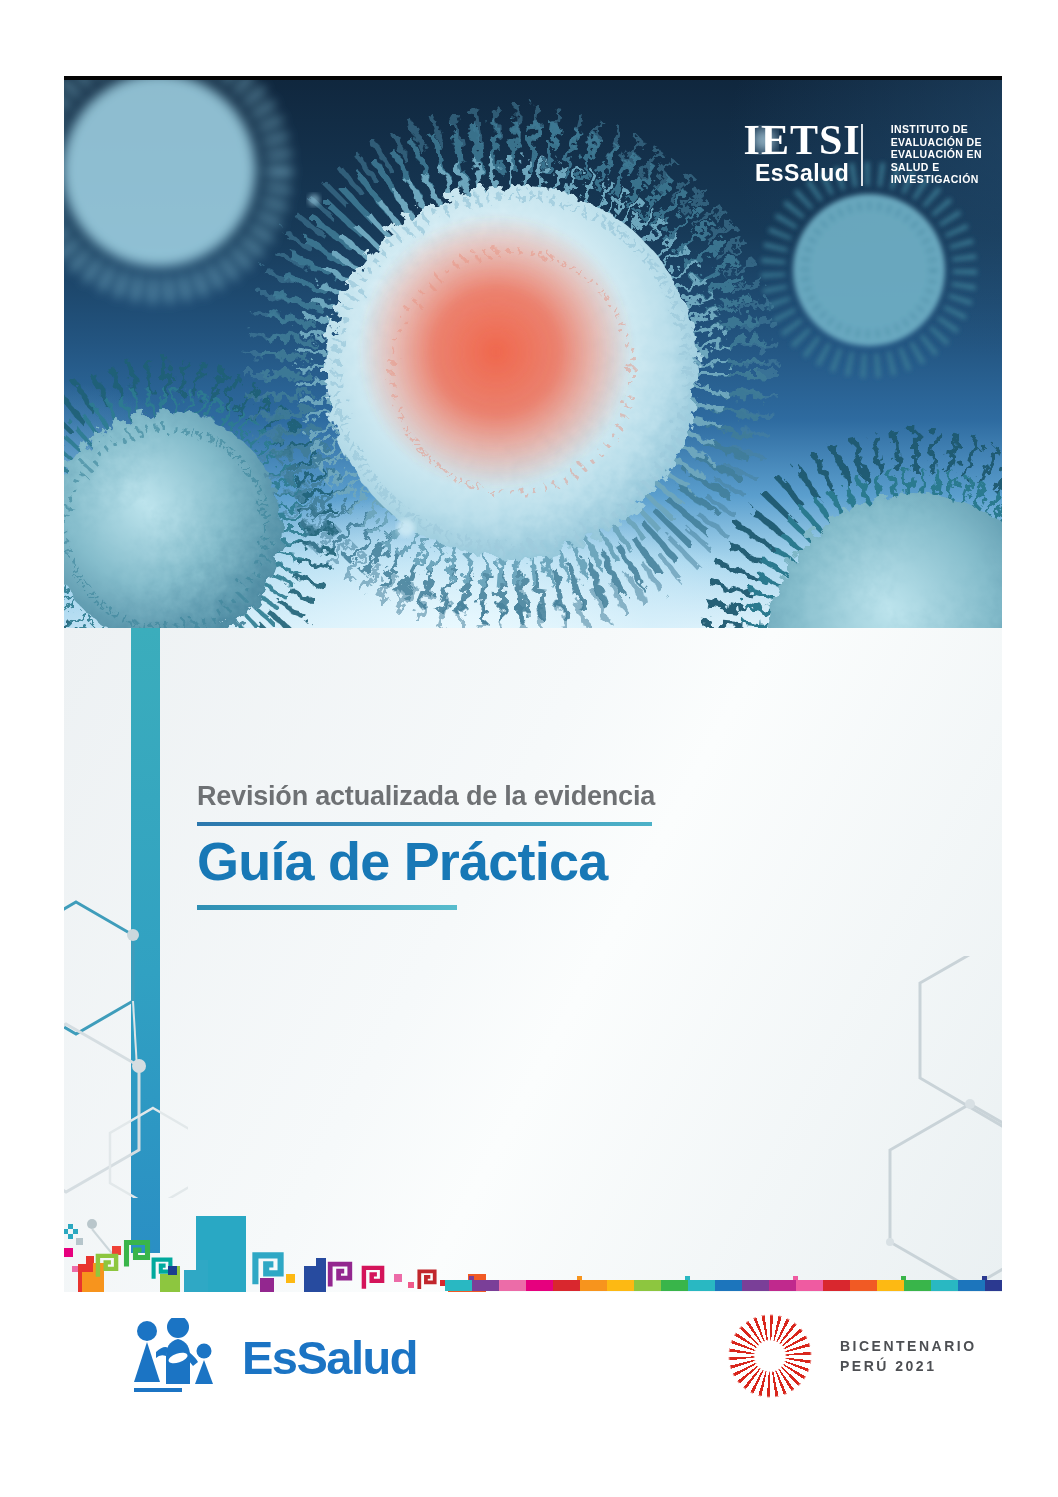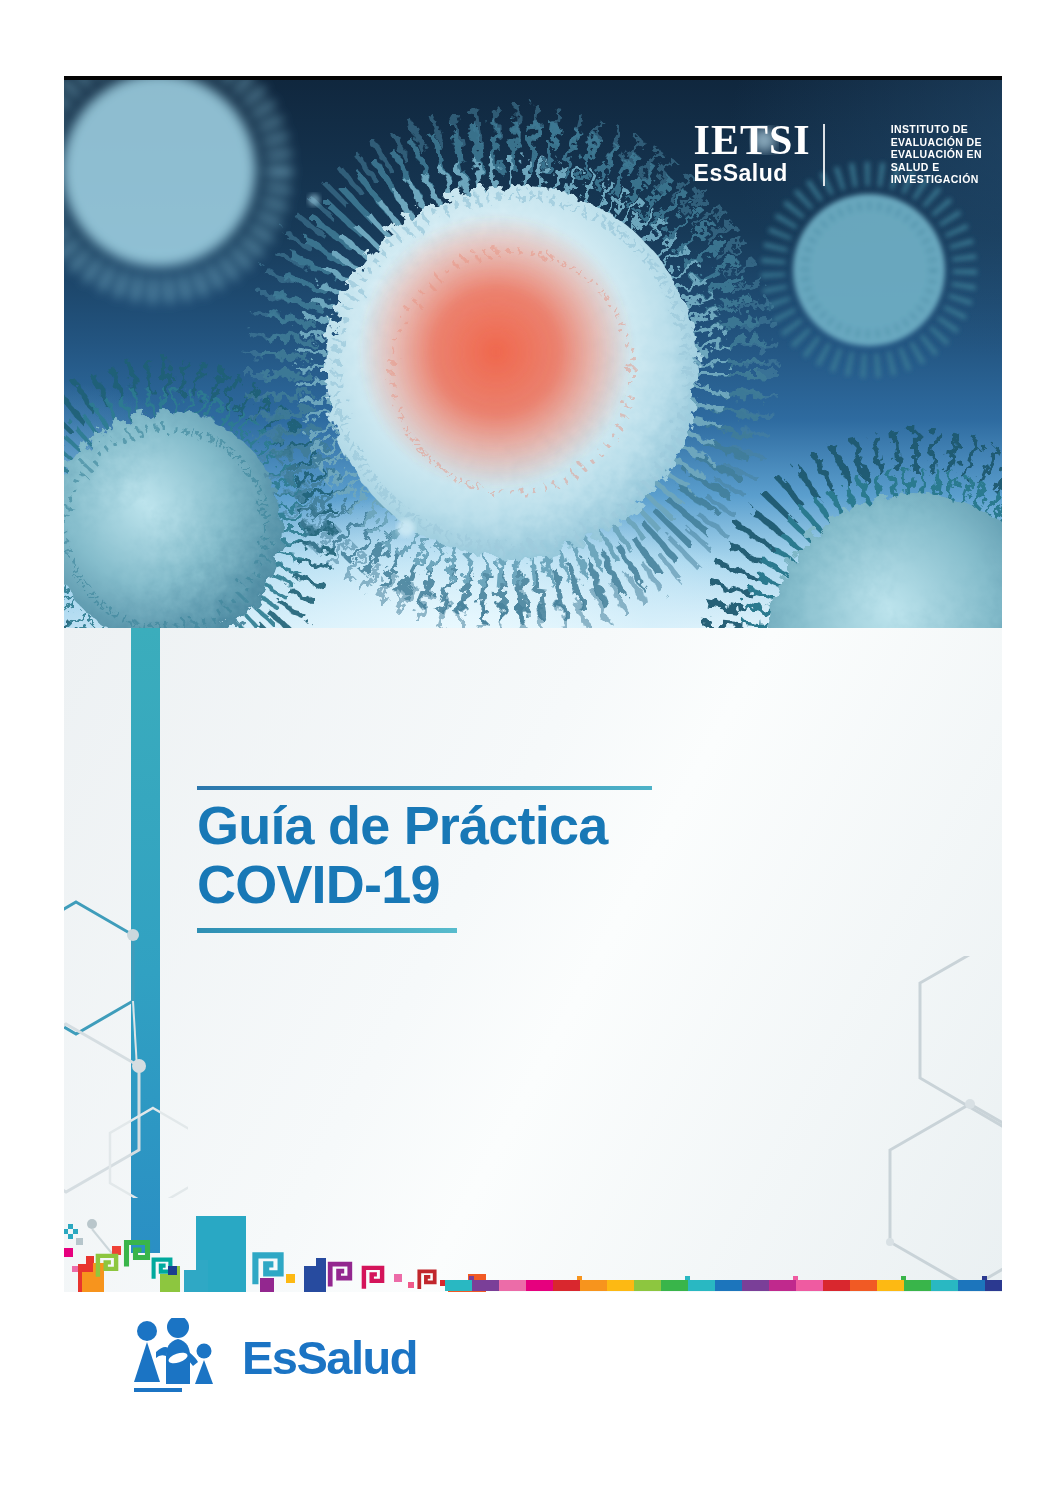--- a/index.html
+++ b/index.html
@@ -11,25 +11,25 @@
         border-top:4px solid #050505;box-sizing:border-box;overflow:hidden;
         background:linear-gradient(180deg,#10273e 0%,#173a58 28%,#235581 48%,#2e6ba0 62%,#5b9fce 76%,#a9d7ee 88%,#dff2fb 100%);}
   .hero-glow{position:absolute;inset:0;
         background:radial-gradient(ellipse 430px 200px at 42% 102%,rgba(235,250,255,.95) 0%,rgba(210,238,250,.55) 45%,rgba(210,238,250,0) 75%),
                    radial-gradient(ellipse 320px 260px at -2% 88%,rgba(150,205,235,.75) 0%,rgba(150,205,235,0) 70%),
                    radial-gradient(ellipse 500px 330px at 108% 10%,rgba(40,84,122,.55) 0%,rgba(40,84,122,0) 70%);}
   .hero svg{position:absolute;left:0;top:0;}
 
   
   .ietsi{position:absolute;top:42px;right:20px;display:flex;align-items:center;color:#ffffff;}
-  .ietsi-main{text-align:left;padding-right:12px;}
+  .ietsi-main{text-align:center;}
   .ietsi-acronym{font-family:"Liberation Serif",serif;font-weight:bold;font-size:42px;line-height:36px;letter-spacing:1px;}
   .ietsi-sub{font-size:23px;font-weight:bold;letter-spacing:.5px;margin-top:2px;}
   .ietsi-bar{width:2px;height:62px;background:rgba(255,255,255,.85);}
-  .ietsi-tagline{padding-left:28px;font-size:10.5px;font-weight:bold;letter-spacing:.4px;line-height:12.5px;margin-left:38px;}
+  .ietsi-tagline{padding-left:28px;font-size:10.5px;font-weight:bold;letter-spacing:.4px;line-height:12.5px;}
 
   
   .section{position:absolute;left:64px;top:628px;width:938px;height:664px;overflow:hidden;
         background:linear-gradient(118deg,#edf1f3 0%,#f6f9fa 42%,#fbfdfd 55%,#eaf0f2 100%);}
   .stripe{position:absolute;left:67px;top:0;width:29px;height:625px;
         background:linear-gradient(180deg,#3badbc 0%,#31a1c2 55%,#2a8fc4 100%);}
 
   .text-block{position:absolute;left:133px;top:150px;}
   .kicker{font-size:27px;line-height:36px;font-weight:bold;color:#6e7174;letter-spacing:-.2px;}
   .rule1{width:455px;height:4px;margin-top:8px;background:linear-gradient(90deg,#2b77ad,#4db2c8);}
@@ -159,24 +159,24 @@
     </svg>
 
     <svg class="hex-right" width="150" height="332" viewBox="0 0 150 332">
       <polygon points="150,-20 232,27 232,122 150,170 68,122 68,27" fill="none" stroke="#c9d3d8" stroke-width="3"></polygon>
       <polygon points="118,148 198,194 198,286 118,332 38,286 38,194" fill="none" stroke="#c9d3d8" stroke-width="3"></polygon>
       <circle cx="118" cy="148" r="5" fill="#d8e0e4"></circle>
       <circle cx="38" cy="286" r="4" fill="#d8e0e4"></circle>
     </svg>
 
     <div class="text-block">
+      <div class="kicker">Revisión actualizada de la evidencia</div>
       <div class="rule1"></div>
       <div class="title">
         <div>Guía de Práctica</div>
-        <div>COVID-19</div>
       </div>
       <div class="rule2"></div>
     </div>
 
     <svg class="pixelart" width="938" height="80" viewBox="0 0 938 80">
       <defs>
         <path id="greca" d="M3,19 L3,3 L17,3 L17,13 L9,13 L9,8 L13,8" fill="none" stroke-width="3.4"></path>
       </defs>
 
       <rect x="4" y="12" width="5" height="5" fill="#2ba8c0"></rect>
@@ -254,14 +254,21 @@
         <path d="M72,42 L63,66 L81,66 Z"></path>
         <path d="M24,34 Q32,27 36,30 L34,38 Q28,36 24,40 Z"></path>
         <path d="M57,34 Q64,40 66,44 L61,48 Q57,43 54,40 Z"></path>
         <rect x="2" y="70" width="48" height="4"></rect>
       </g>
       <ellipse cx="46" cy="40" rx="10" ry="4.5" fill="#ffffff" transform="rotate(-18 46 40)"></ellipse>
     </svg>
     <div class="essalud-word">EsSalud</div>
   </div>
 
+  <div class="footer-bicentenario">
+    <div class="burst"></div>
+    <div class="bic-text">
+      <div>BICENTENARIO</div>
+      <div>PERÚ 2021</div>
+    </div>
+  </div>
 
 </div>
 
 </body></html>

